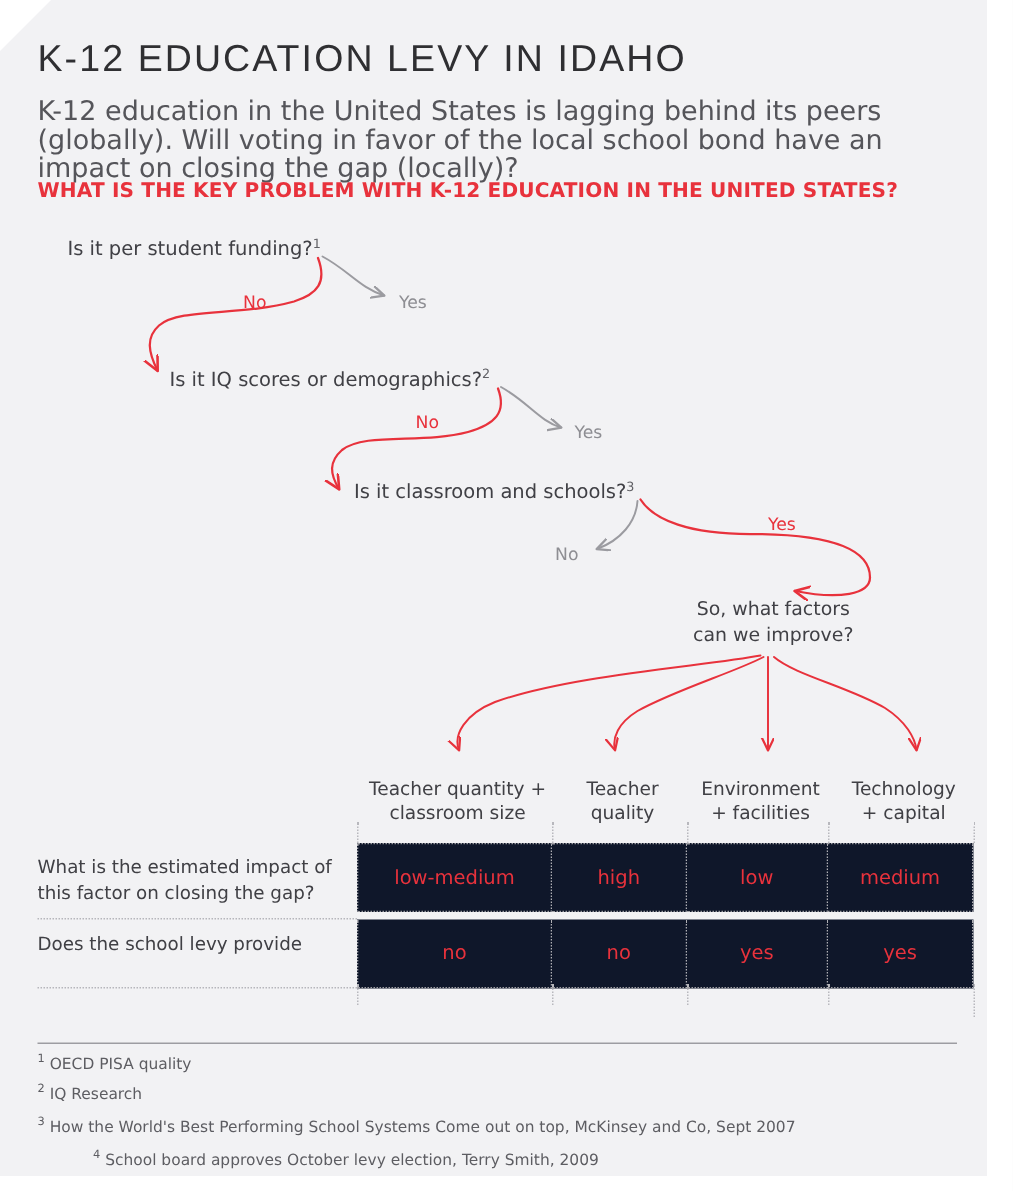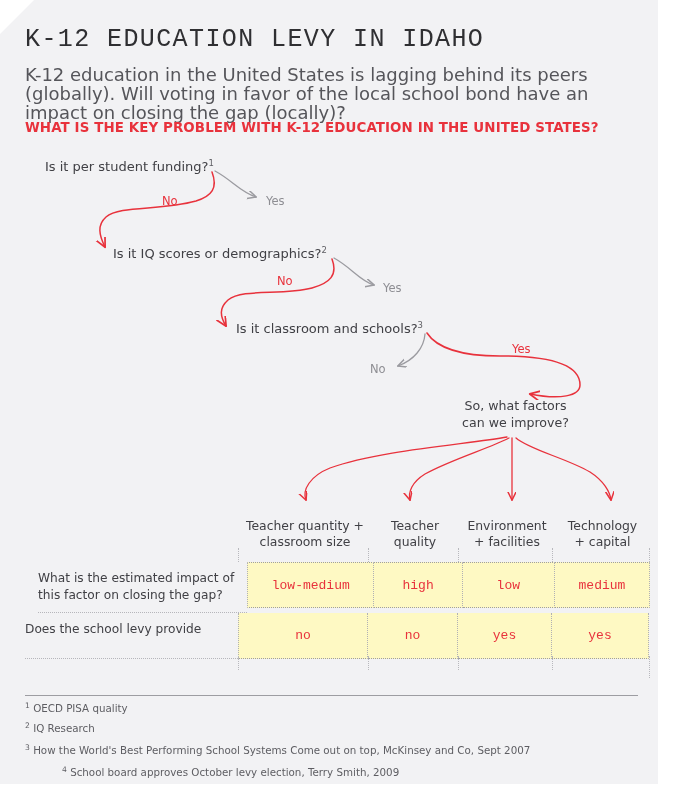--- a/index.html
+++ b/index.html
@@ -31,21 +31,21 @@
     clip-path: polygon(0 0, 100% 0, 0 100%);
   }
 
   
   .title {
     position: absolute;
     left: 25px; top: 25px;
     font-size: 25px;
     letter-spacing: 1.4px;
     color: #2f2f32;
-    font-family: Liberation Mono, monospace;
+    font-family: Liberation Sans, sans-serif;
     font-weight: 400;
   }
   .subtitle {
     position: absolute;
     left: 25px; top: 65px;
     width: 600px;
     font-size: 18px;
     line-height: 19px;
     color: #55555a;
   }
@@ -110,34 +110,33 @@
   }
   .trow { display: flex; }
   .rowlabel {
     width: 213px;
     padding: 8px 10px 8px 0;
     font-size: 12.2px;
     line-height: 17px;
     color: #404045;
   }
   .rowlabel sup { font-size: 8.5px; }
-  .rowlabel.r1 { border-bottom: 1px dotted #b6b6bb; margin-left: 13px; }
+  .rowlabel.r1 { border-bottom: 1px dotted #b6b6bb; }
   .rowlabel.r2 { border-bottom: 1px dotted #b6b6bb; }
   .cell {
-    background: #fef9c3;
+    background: #0f172a;
     border-right: 1px dotted #b0b0b5;
     border-bottom: 1px dotted #9e9ea3;
     border-top: 1px dotted #9e9ea3;
     display: flex;
     align-items: center;
     justify-content: center;
     font-size: 13px;
     color: #e8323c;
     height: 46px;
-    font-family: Liberation Mono, monospace;
   }
   .cell.first { border-left: 1px dotted #b0b0b5; }
   .trow.second .cell { border-top: none; }
   .c0 { width: 130px; }
   .c1 { width: 90px; }
   .c2 { width: 94px; }
   .c3 { width: 97px; }
 
   
   .guide {

